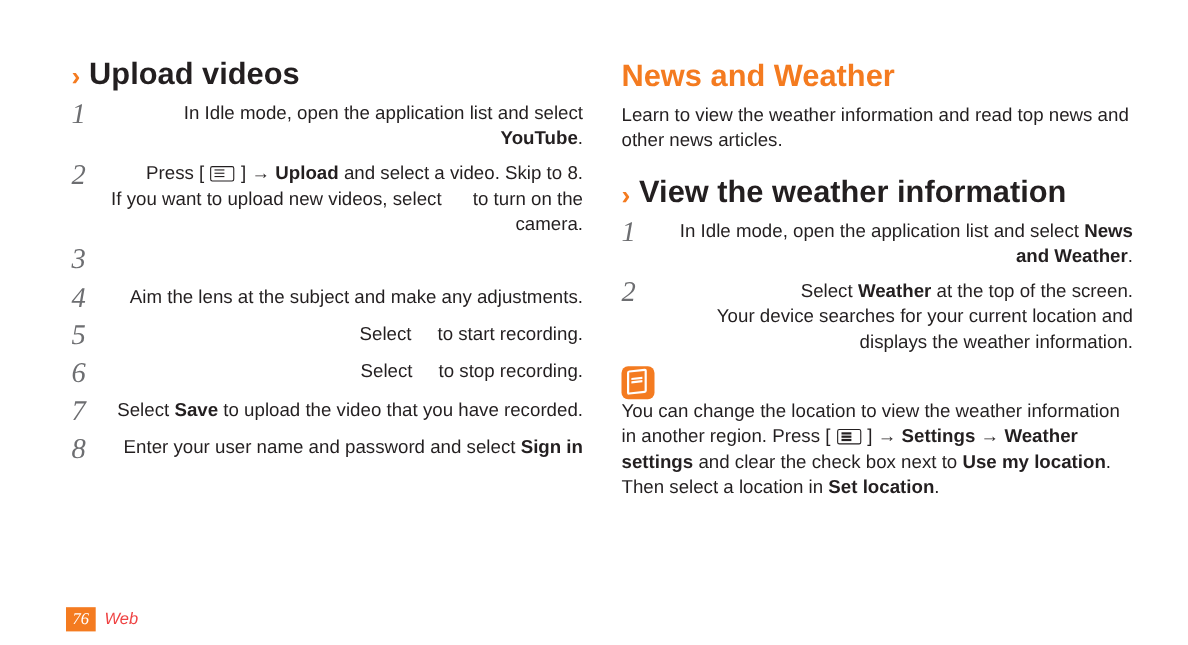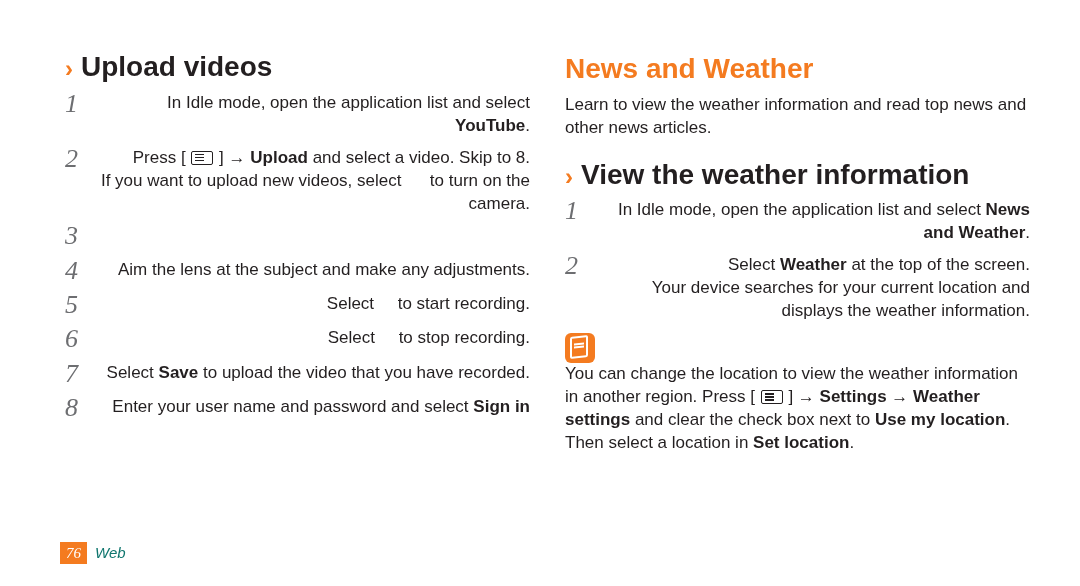--- a/index.html
+++ b/index.html
@@ -132,36 +132,36 @@
     left: 9px; top: 10px; width: 10px; height: 1.5px;
     background: #fff;
     box-shadow: 0 3px 0 #fff;
     transform: skewY(-6deg);
   }
   .note-text { flex: 1 1 auto; }
 
   .footer {
     position: absolute;
     left: 60px;
-    bottom: 22px;
+    bottom: 12px;
     display: flex;
     align-items: center;
     font-size: 15px;
   }
   .footer .pg {
     background: #f47b20;
     color: #fff;
     font-style: italic;
     padding: 1px 6px 1px 6px;
     margin-right: 8px;
     font-family: Georgia, serif;
   }
   .footer .sec {
     font-style: italic;
-    color: #0f766e;
+    color: #ef4444;
   }
 </style>
 </head>
 <body>
 
 <div class="page">
 
   <div class="col left">
     <div class="subhead">
       <span class="chev">›</span>

